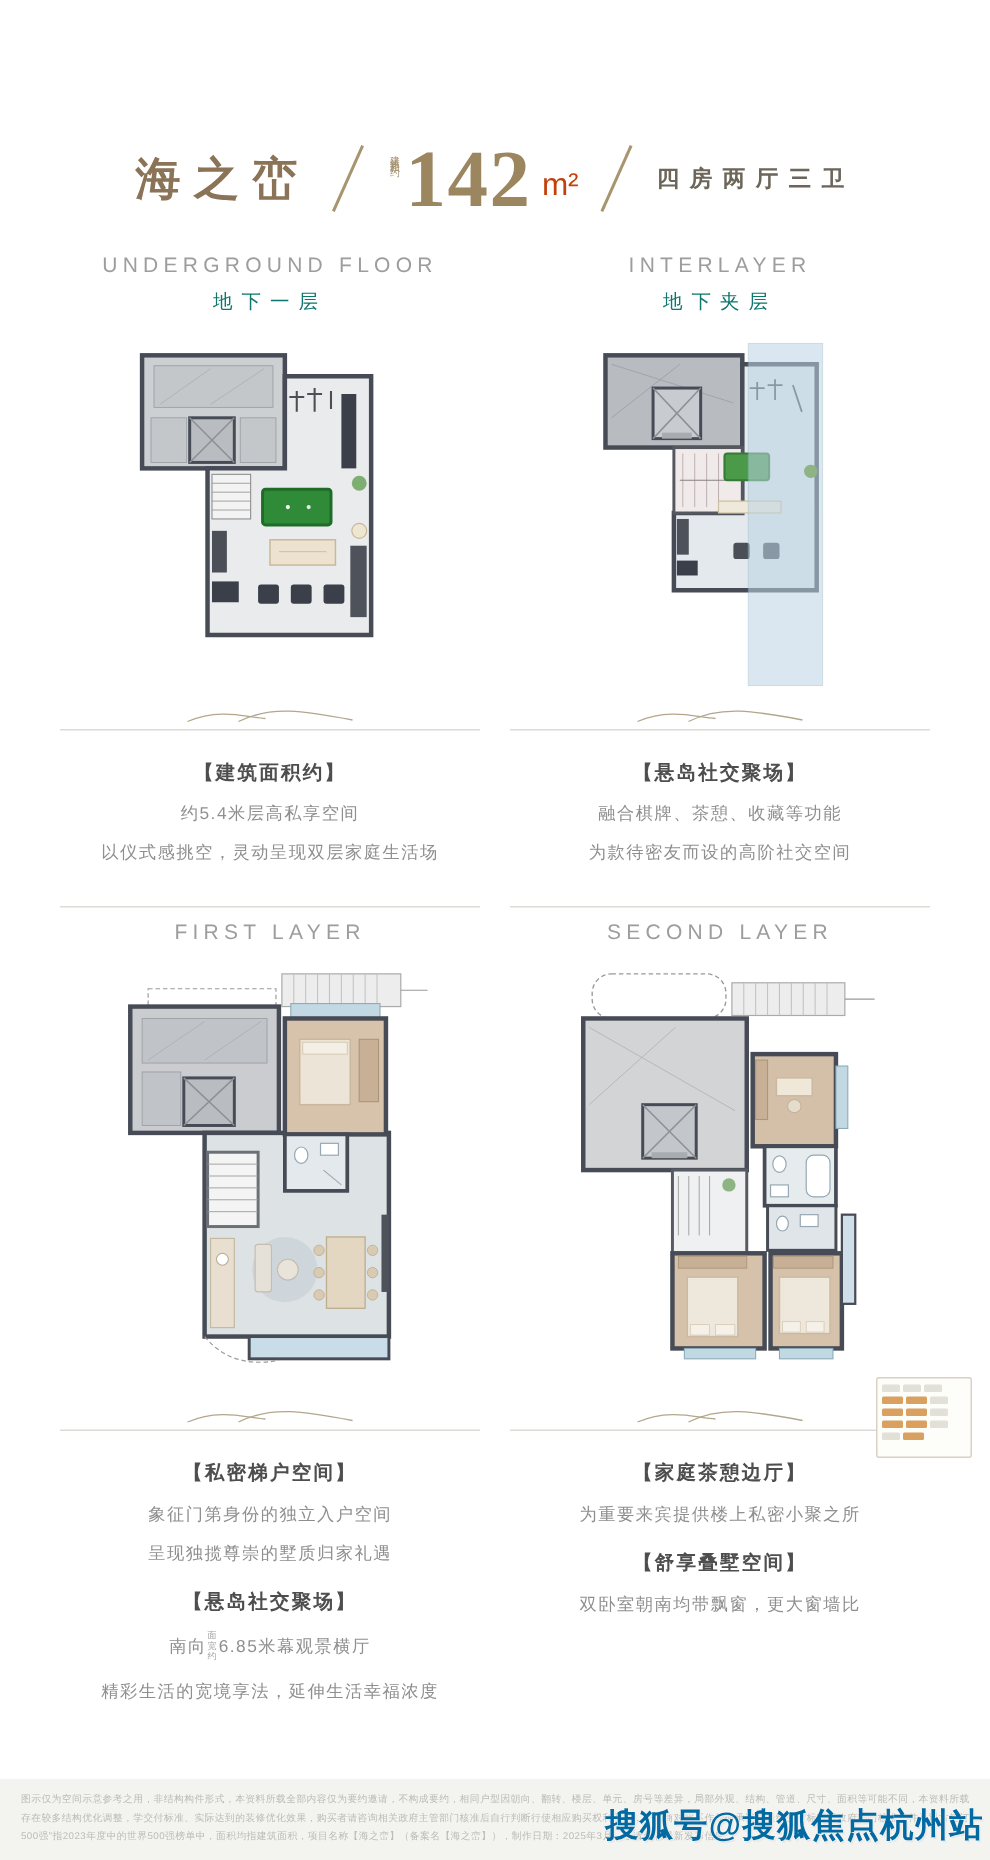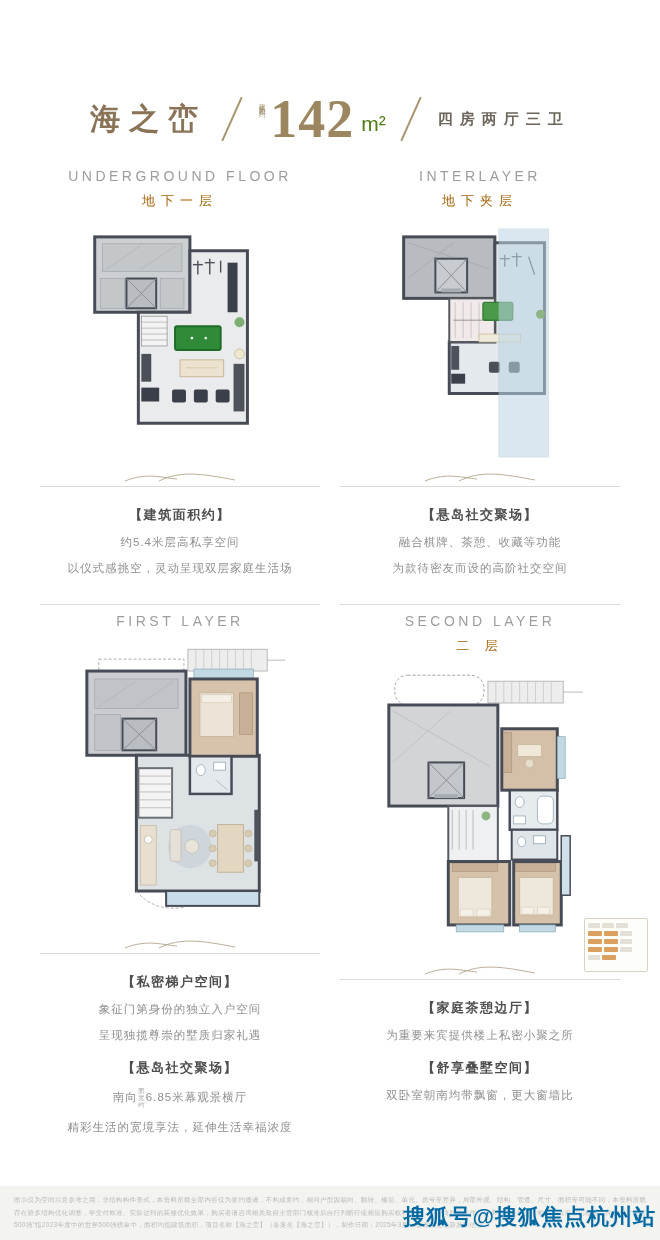--- a/index.html
+++ b/index.html
@@ -19,33 +19,33 @@
   }
   .slash { width:2px; height:48px; background:#a8946e; transform:rotate(24deg); margin:0 4px; }
   .area-group { display:flex; align-items:center; gap:4px; }
   .area-prefix {
     writing-mode:vertical-rl; font-size:6.5px; letter-spacing:2px; color:#a3916f; height:42px;
   }
   .area-value {
     font-family:"Liberation Serif", serif; font-size:54px; font-weight:600;
     color:#9c8660; letter-spacing:1px; line-height:1;
   }
-  .area-unit { font-size:21px; color:#4d7c0f; align-self:center; margin-top:10px; margin-left:3px; }
+  .area-unit { font-size:21px; color:#c2410c; align-self:center; margin-top:10px; margin-left:3px; }
   .layout-label { font-size:15px; font-weight:600; letter-spacing:7px; color:#6b655a; margin-left:2px; }
 
   
   .col { position:absolute; width:280px; }
   .col.c1 { left:40px; }
   .col.c2 { left:340px; }
   .col.s1 { top:168px; }
   .col.s2 { top:613px; }
 
   .floor-title { text-align:center; }
   .floor-title .en { font-size:14px; letter-spacing:3.5px; color:#9d9d9d; }
-  .floor-title .cn { font-size:13px; letter-spacing:6px; color:#a16207; margin-top:8px; }
+  .floor-title .cn { font-size:13px; letter-spacing:6px; color:#0f766e; margin-top:8px; }
 
   .plan-box { height:252px; display:flex; justify-content:center; align-items:center; margin-top:6px; }
   .col.s2 .plan-box { height:300px; }
 
   .rule-motif { position:relative; height:18px; }
   .rule-motif svg { position:absolute; left:50%; transform:translateX(-50%); bottom:2px; }
   .rule { height:1px; background:#dcdcd7; }
 
   .caption { text-align:center; padding:19px 0 6px; }
   .cap-title { font-size:13px; font-weight:700; letter-spacing:1.5px; color:#4e4e4e; }
@@ -315,21 +315,20 @@
   <div class="caption" style="padding-top:10px">
     <div class="cap-title">【悬岛社交聚场】</div>
     <div class="cap-line"><span>南向</span><span class="small-note">面宽约</span><span>6.85米幕观景横厅</span></div>
     <div class="cap-line">精彩生活的宽境享法，延伸生活幸福浓度</div>
   </div>
 </div>
 
 <div class="col c2 s2">
   <div class="floor-title">
     <div class="en">SECOND LAYER</div>
-    <div class="cn">二 层</div>
   </div>
   <div class="plan-box">
     <svg width="218" height="288" viewBox="0 0 220 290">
 
       <rect x="24" y="8" width="90" height="30" rx="13" fill="none" stroke="#9a9a9a" stroke-width="0.9" stroke-dasharray="3,2"></rect>
 
       <rect x="118" y="14" width="76" height="22" fill="#ededed" stroke="#aaaaaa" stroke-width="0.8"></rect>
       <g stroke="#bbbbbb" stroke-width="0.6">
         <line x1="126" y1="14" x2="126" y2="36"></line>
           <line x1="134" y1="14" x2="134" y2="36"></line>

